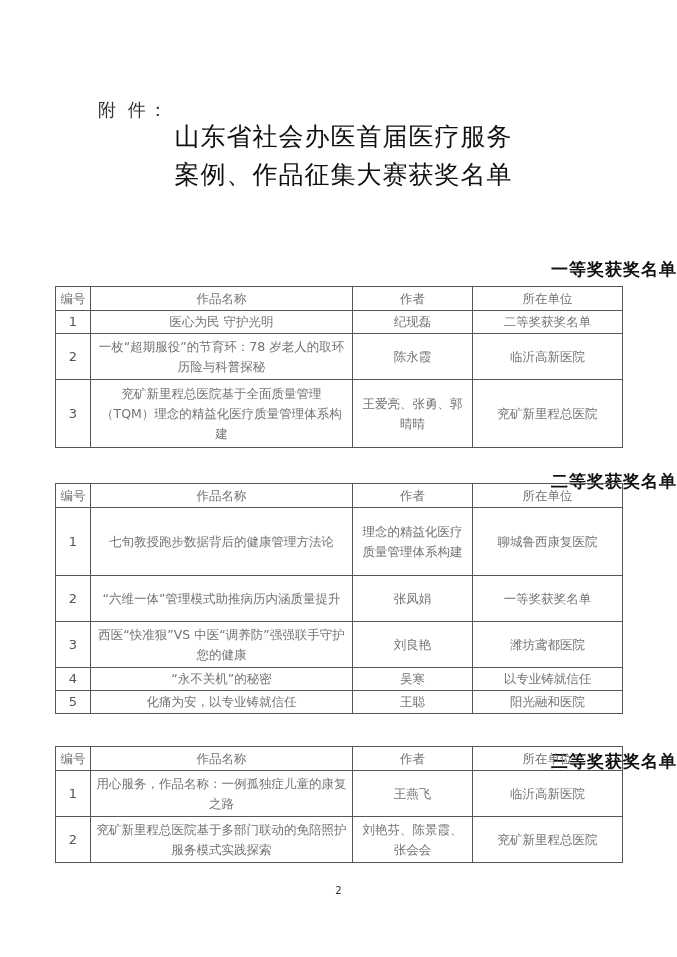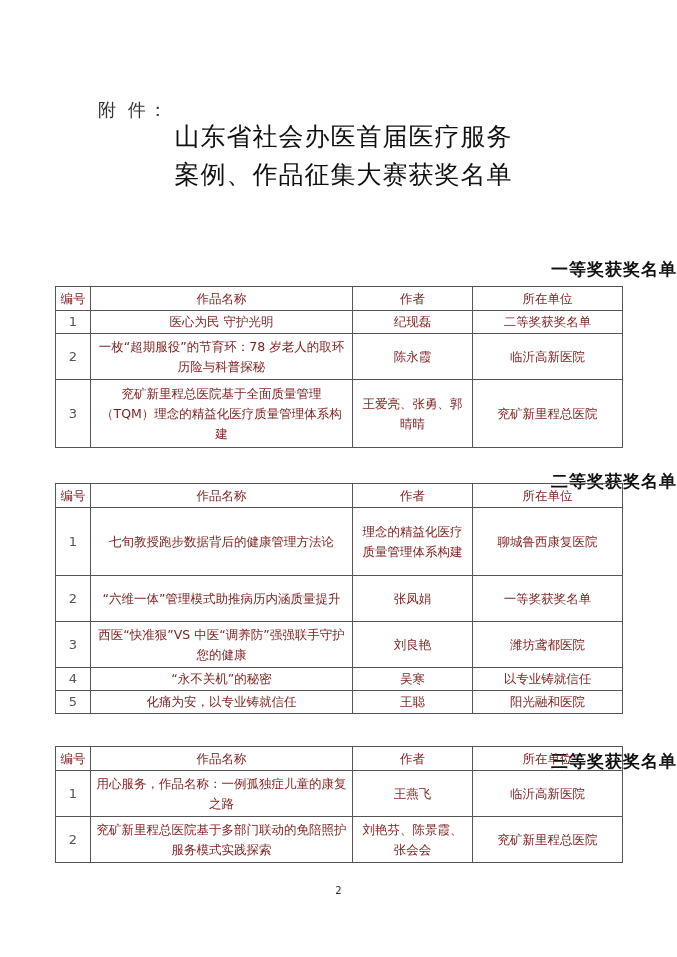--- a/index.html
+++ b/index.html
@@ -4,21 +4,21 @@
 <style>
   html, body { margin: 0; padding: 0; background: #ffffff; }
   body { width: 677px; height: 957px; position: relative; overflow: hidden;
          font-family: "DejaVu Sans", "Liberation Sans", sans-serif; color: #1a1a1a; }
   .attach { position: absolute; left: 98px; top: 98px; font-size: 18px; letter-spacing: 3px; color: #333; }
   .main-title { position: absolute; left: 0; width: 677px; text-align: center; font-size: 25px; color: #111; letter-spacing: 1px; }
   .t1 { top: 120px; left: 5px; }
   .t2 { top: 158px; left: 5px; }
   .section-title { position: absolute; left: 0; width: 677px; text-align: right; font-size: 17px; font-weight: bold; color: #111; letter-spacing: 1px; }
   table { position: absolute; left: 55px; width: 567px; border-collapse: collapse; table-layout: fixed; font-size: 12.5px; }
-  td, th { border: 1px solid #555; text-align: center; vertical-align: middle; padding: 1px 4px; line-height: 20px; font-weight: normal; color: #7f1d1d; }
+  td, th { border: 1px solid #555; text-align: center; vertical-align: middle; padding: 1px 4px; line-height: 20px; font-weight: normal; color: #737373; }
   th { height: 21px; }
   col.c1 { width: 35px; } col.c2 { width: 262px; } col.c3 { width: 120px; } col.c4 { width: 150px; }
   .num { color: #555; font-size: 13px; }
   .page-num { position: absolute; top: 885px; left: 0; width: 677px; text-align: center; font-size: 10px; color: #333; }
 </style>
 </head>
 <body>
 
 <div class="attach">附 件：</div>
 <div class="main-title t1">山东省社会办医首届医疗服务</div>

